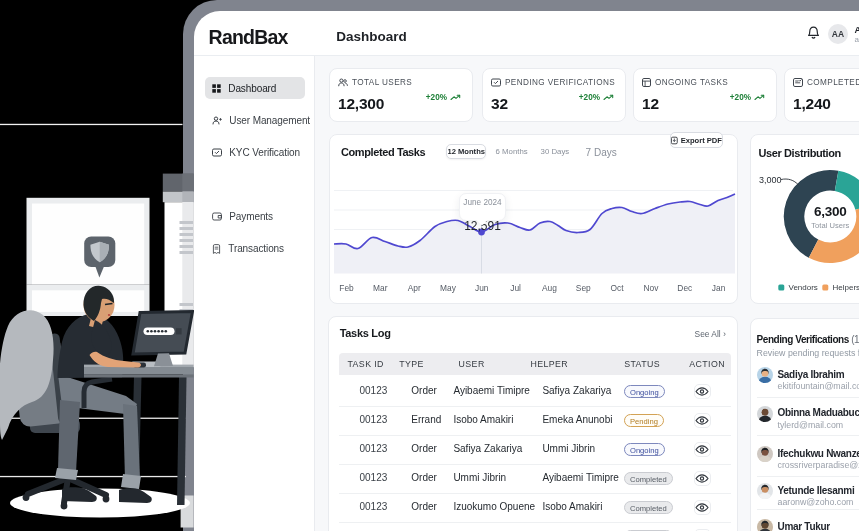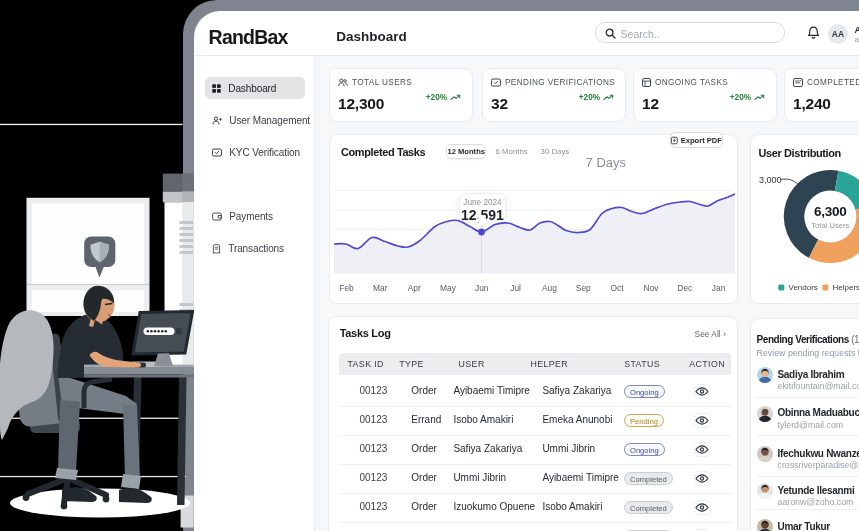--- a/index.html
+++ b/index.html
@@ -133,27 +133,20 @@
     <circle cx="162.2" cy="331.3" r="1.3"></circle>
       <circle cx="165.8" cy="331.3" r="1.3"></circle>
   </g>
   <rect x="176" y="328.2" width="5.6" height="6.2" fill="#343a41"></rect>
   <polygon points="158,353.5 169,353.3 173,366 154,366.2" fill="#8a9097"></polygon>
 </svg>
   <div id="app" class="abs">
     <div id="hdr-border" class="abs"></div>
     <div id="logo" class="abs">RandBax</div>
     <div id="pgtitle" class="abs">Dashboard</div>
-    <div id="search" class="abs">
-      <svg class="abs" style="left:9px;top:5px" width="11" height="11" viewBox="0 0 11 11">
-        <circle cx="4.6" cy="4.6" r="3.4" fill="none" stroke="#2a2e34" stroke-width="1.3"></circle>
-        <line x1="7.2" y1="7.2" x2="10" y2="10" stroke="#2a2e34" stroke-width="1.3" stroke-linecap="round"></line>
-      </svg>
-      <span class="ph">Search..</span>
-    </div>
     <svg id="bell" class="abs" width="13" height="14" viewBox="0 0 13 14">
       <path d="M6.5 1.2 C4 1.2 2.8 3.2 2.8 5.2 C2.8 8.2 1.6 9.4 1.6 9.4 L11.4 9.4 C11.4 9.4 10.2 8.2 10.2 5.2 C10.2 3.2 9 1.2 6.5 1.2 Z" fill="none" stroke="#22262c" stroke-width="1.2" stroke-linejoin="round"></path>
       <path d="M5.2 11.4 A1.5 1.5 0 0 0 7.8 11.4" fill="none" stroke="#22262c" stroke-width="1.2" stroke-linecap="round"></path>
     </svg>
     <div id="avatar" class="abs">AA</div>
     <div id="uname" class="abs">
       <div class="n">Admin Account</div>
       <div class="e">admin@mail.com</div>
     </div>
     <div id="sidebar" class="abs"></div>
@@ -242,42 +235,42 @@
       <div class="val">1,240</div>
     </div>
 
     <div class="card" id="chartcard" style="left:135.4px;top:122.5px;width:409px;height:170.5px"></div>
     <div class="abs" style="left:147.4px;top:135px;font-size:11px;font-weight:700;color:#16191d;letter-spacing:-0.4px">Completed Tasks</div>
     <div class="abs" style="left:252.4px;top:132.5px;width:40.5px;height:15px;border:1px solid #d9dce2;border-radius:5px;background:#fff;box-shadow:0 1px 2px rgba(0,0,0,.05)">
       <div style="text-align:center;font-size:7.6px;font-weight:700;color:#1f2329;line-height:14px;white-space:nowrap">12 Months</div>
     </div>
     <div class="abs" style="left:302px;top:136px;font-size:7.8px;color:#8a909a">6 Months</div>
     <div class="abs" style="left:347px;top:136px;font-size:7.8px;color:#8a909a">30 Days</div>
-    <div class="abs" style="left:392px;top:144px;font-size:13px;color:#8a909a">7 Days</div>
+    <div class="abs" style="left:392px;top:136px;font-size:10px;color:#8a909a">7 Days</div>
     <div class="abs" style="left:476.4px;top:121px;width:53px;height:16px;border:1px solid #d9dce2;border-radius:5px;background:#fff;display:flex;align-items:center;justify-content:space-between">
       <svg width="8" height="9" viewBox="0 0 8 9" style="margin-right:3px">
         <rect x="0.5" y="0.5" width="7" height="8" rx="1.5" fill="none" stroke="#1f2329" stroke-width="1"></rect>
         <path d="M4 2.6 L4 5.4 M2.8 4.4 L4 5.6 L5.2 4.4" fill="none" stroke="#1f2329" stroke-width="0.9" stroke-linecap="round" stroke-linejoin="round"></path>
       </svg>
       <span style="font-size:7.6px;font-weight:700;color:#1f2329;white-space:nowrap">Export PDF</span>
     </div>
     <svg class="abs" style="left:135.4px;top:122.5px" width="409" height="170.5" viewBox="0 0 409 170.5">
       <line x1="5" y1="56.5" x2="404" y2="56.5" stroke="#eff1f4" stroke-width="1"></line>
       <line x1="5" y1="76" x2="404" y2="76" stroke="#eff1f4" stroke-width="1"></line>
       <line x1="5" y1="95.5" x2="404" y2="95.5" stroke="#eff1f4" stroke-width="1"></line>
       <line x1="5" y1="115" x2="404" y2="115" stroke="#eff1f4" stroke-width="1"></line>
       <line x1="5" y1="134.5" x2="404" y2="134.5" stroke="#eff1f4" stroke-width="1"></line>
       <path id="areap" d="M5.0,110.0C7.0,110.0 13.0,109.2 17.0,110.0C21.0,110.8 24.7,115.6 29.0,114.5C33.3,113.4 38.5,104.7 43.0,103.5C47.5,102.3 51.7,106.1 56.0,107.5C60.3,108.9 65.2,111.1 69.0,112.0C72.8,112.9 75.3,113.9 79.0,113.0C82.7,112.1 86.5,109.9 91.0,106.5C95.5,103.1 101.5,95.7 106.0,92.5C110.5,89.3 114.2,88.5 118.0,87.5C121.8,86.5 125.2,85.7 129.0,86.5C132.8,87.3 137.1,90.6 141.0,92.5C144.9,94.4 148.3,98.3 152.5,98.0C156.7,97.7 161.6,92.0 166.0,90.5C170.4,89.0 174.8,88.5 179.0,89.0C183.2,89.5 187.3,92.3 191.0,93.5C194.7,94.7 197.7,96.8 201.0,96.0C204.3,95.2 207.7,90.4 211.0,89.0C214.3,87.6 218.0,87.1 221.0,87.5C224.0,87.9 226.3,90.0 229.0,91.5C231.7,93.0 233.7,95.3 237.0,96.5C240.3,97.7 245.0,98.7 249.0,98.5C253.0,98.3 257.0,98.7 261.0,95.5C265.0,92.3 269.3,83.0 273.0,79.5C276.7,76.0 279.7,75.5 283.0,74.5C286.3,73.5 289.7,73.0 293.0,73.5C296.3,74.0 299.7,76.5 303.0,77.5C306.3,78.5 309.2,80.0 313.0,79.5C316.8,79.0 321.7,76.1 326.0,74.5C330.3,72.9 334.8,71.1 339.0,70.0C343.2,68.9 347.3,68.4 351.0,68.0C354.7,67.6 357.7,67.1 361.0,67.5C364.3,67.9 368.0,69.8 371.0,70.5C374.0,71.2 376.0,72.7 379.0,72.0C382.0,71.3 385.8,67.9 389.0,66.5C392.2,65.1 395.2,64.6 398.0,63.5C400.8,62.4 404.7,60.6 406.0,60.0L406.0,139.5L5.0,139.5Z" fill="#eff0f6"></path>
       <path d="M5.0,110.0C7.0,110.0 13.0,109.2 17.0,110.0C21.0,110.8 24.7,115.6 29.0,114.5C33.3,113.4 38.5,104.7 43.0,103.5C47.5,102.3 51.7,106.1 56.0,107.5C60.3,108.9 65.2,111.1 69.0,112.0C72.8,112.9 75.3,113.9 79.0,113.0C82.7,112.1 86.5,109.9 91.0,106.5C95.5,103.1 101.5,95.7 106.0,92.5C110.5,89.3 114.2,88.5 118.0,87.5C121.8,86.5 125.2,85.7 129.0,86.5C132.8,87.3 137.1,90.6 141.0,92.5C144.9,94.4 148.3,98.3 152.5,98.0C156.7,97.7 161.6,92.0 166.0,90.5C170.4,89.0 174.8,88.5 179.0,89.0C183.2,89.5 187.3,92.3 191.0,93.5C194.7,94.7 197.7,96.8 201.0,96.0C204.3,95.2 207.7,90.4 211.0,89.0C214.3,87.6 218.0,87.1 221.0,87.5C224.0,87.9 226.3,90.0 229.0,91.5C231.7,93.0 233.7,95.3 237.0,96.5C240.3,97.7 245.0,98.7 249.0,98.5C253.0,98.3 257.0,98.7 261.0,95.5C265.0,92.3 269.3,83.0 273.0,79.5C276.7,76.0 279.7,75.5 283.0,74.5C286.3,73.5 289.7,73.0 293.0,73.5C296.3,74.0 299.7,76.5 303.0,77.5C306.3,78.5 309.2,80.0 313.0,79.5C316.8,79.0 321.7,76.1 326.0,74.5C330.3,72.9 334.8,71.1 339.0,70.0C343.2,68.9 347.3,68.4 351.0,68.0C354.7,67.6 357.7,67.1 361.0,67.5C364.3,67.9 368.0,69.8 371.0,70.5C374.0,71.2 376.0,72.7 379.0,72.0C382.0,71.3 385.8,67.9 389.0,66.5C392.2,65.1 395.2,64.6 398.0,63.5C400.8,62.4 404.7,60.6 406.0,60.0" fill="none" stroke="#4f48d0" stroke-width="1.7"></path>
       <line x1="152.5" y1="86" x2="152.5" y2="139.5" stroke="#d8dce5" stroke-width="1"></line>
       <circle cx="152.5" cy="98" r="3.4" fill="#4f48d0"></circle>
     </svg>
     <div class="abs" style="left:265.4px;top:182px;width:47px;height:28px;background:#fff;border:1px solid #f0f1f4;border-radius:7px;box-shadow:0 3px 8px rgba(30,35,48,.08);text-align:center">
       <div style="font-size:8.2px;color:#8a909a;margin-top:3.5px">June 2024</div>
-      <div style="font-size:14px;font-weight:700;color:#1f2329;margin-top:0">12,591</div>
+      <div style="font-size:12px;font-weight:400;color:#1f2329;margin-top:12px">12,591</div>
       <div style="position:absolute;left:50%;bottom:-4px;width:8px;height:8px;background:#fff;transform:translateX(-50%) rotate(45deg);border-radius:1.5px"></div>
     </div>
     <div class="abs" id="xlabels" style="left:135.4px;top:272px;width:426px;height:12px;font-size:8.4px;color:#555b65">
       <span style="position:absolute;left:17.5px;transform:translateX(-50%)">Feb</span>
       <span style="position:absolute;left:51.3px;transform:translateX(-50%)">Mar</span>
       <span style="position:absolute;left:85.2px;transform:translateX(-50%)">Apr</span>
       <span style="position:absolute;left:119.0px;transform:translateX(-50%)">May</span>
       <span style="position:absolute;left:152.8px;transform:translateX(-50%)">Jun</span>
       <span style="position:absolute;left:186.6px;transform:translateX(-50%)">Jul</span>
       <span style="position:absolute;left:220.5px;transform:translateX(-50%)">Aug</span>

